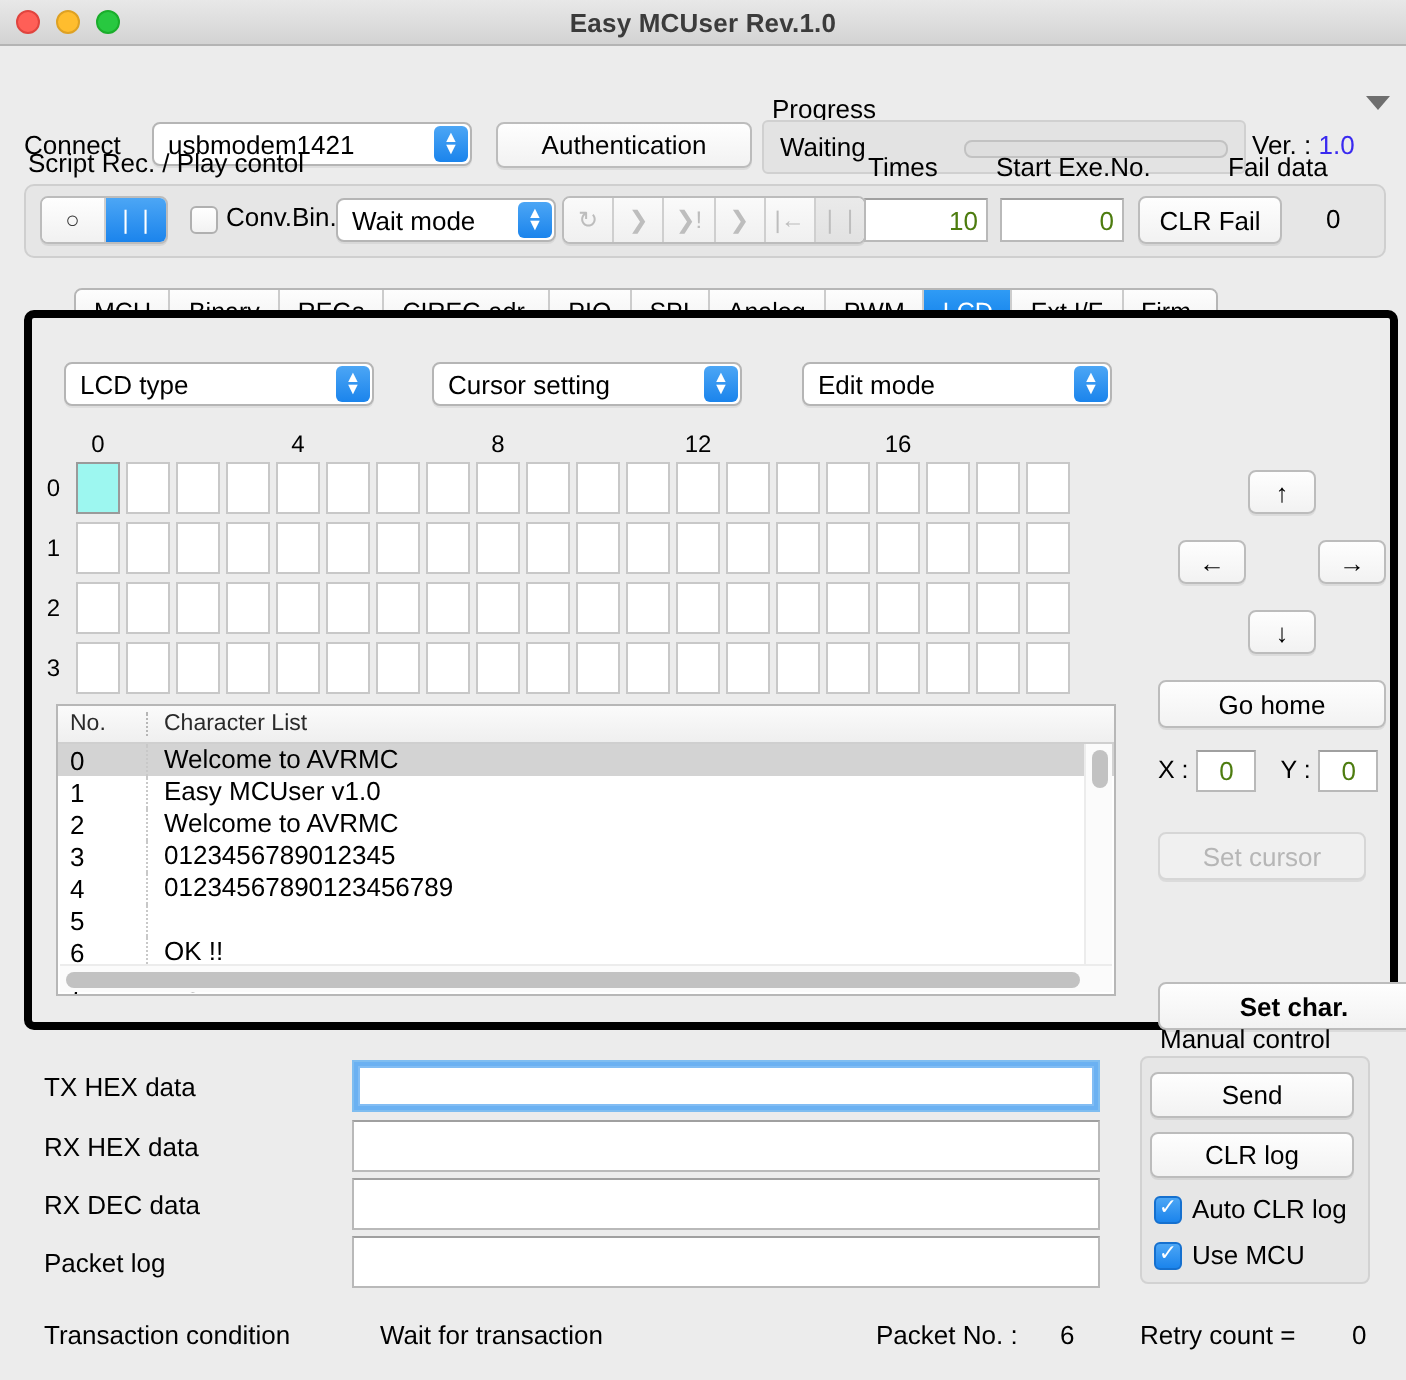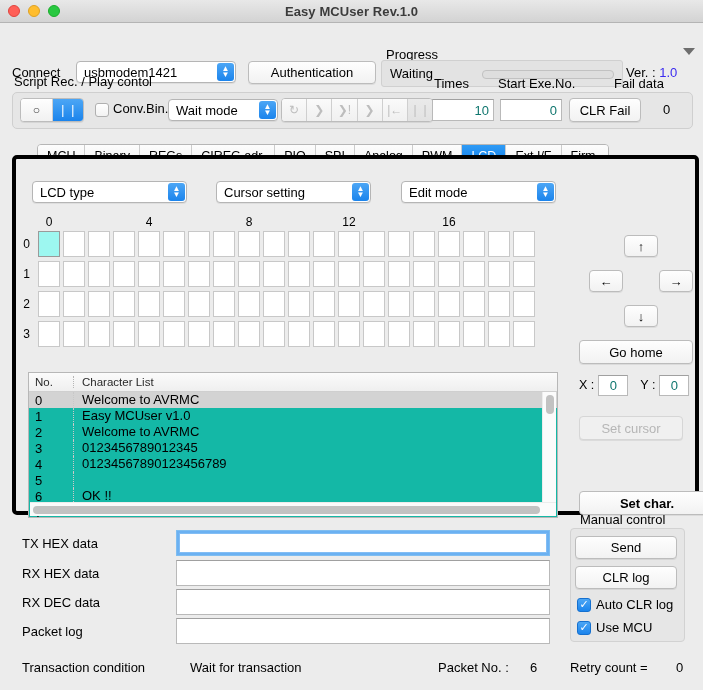--- a/index.html
+++ b/index.html
@@ -109,21 +109,21 @@
   }
   .btn.disabled { color: #b6b6b6; background: #f0f0f0; border-color: #d6d6d6; }
   .btn.bold { font-weight: bold; }
 
   .tf {
     box-sizing: border-box;
     background: #fff;
     border: 1px solid #b9b9b9;
     border-top-color: #a0a0a0;
     font-size: 13px;
-    color: #0f766e;
+    color: #4d7c0f;
     display: flex;
     align-items: center;
     padding: 0 4px;
   }
   .tf.right { justify-content: flex-end; }
   .tf.center { justify-content: center; }
   .tf.focused {
     border: 1px solid #7fbdf0;
     outline: 3px solid rgba(88,167,240,0.75);
     outline-offset: -4px;
@@ -305,24 +305,23 @@
   #y-input { width: 30px; height: 21px; }
 
   #setcursor-btn { position: absolute; left: 563px; top: 257px; width: 104px; height: 24px; }
   #loadchar-btn  { position: absolute; left: 563px; top: 304px; width: 114px; height: 24px; }
   #setchar-btn   { position: absolute; left: 563px; top: 332px; width: 136px; height: 24px; }
 
   
   .listbox {
     position: absolute; left: 12px; top: 193px;
     width: 528px; height: 144px;
-    background: #14b8a6;
+    background: #ffffff;
     border: 1px solid #b7b7b7;
     overflow: hidden;
-    margin-top: 20px;
   }
   .list-header {
     display: flex;
     height: 18px;
     background: linear-gradient(to bottom,#fbfbfb,#efefef);
     border-bottom: 1px solid #cfcfcf;
     font-size: 11.5px;
     color: #2a2a2a;
     align-items: center;
   }

